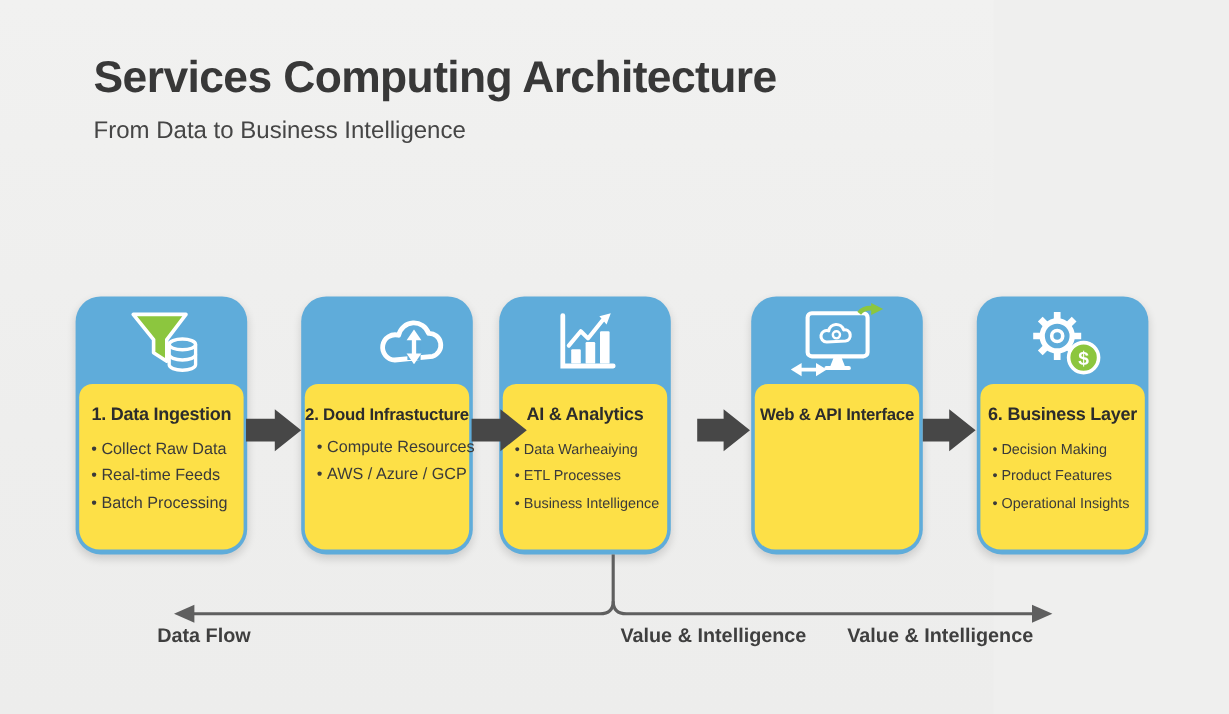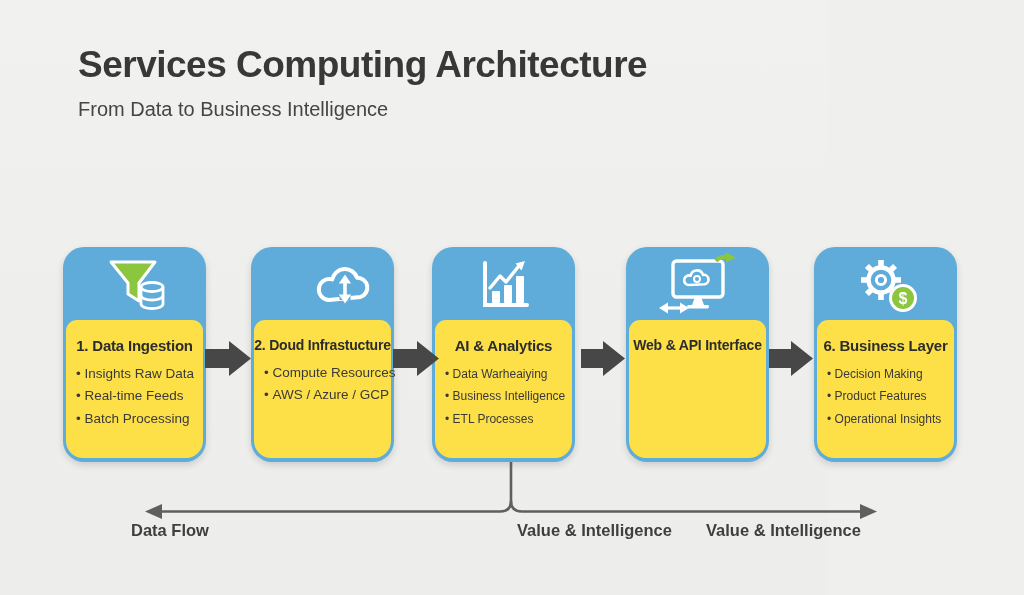--- a/index.html
+++ b/index.html
@@ -36,21 +36,21 @@
     position: absolute;
     top: 247px;
     width: 143px;
     height: 215px;
     background: #5facda;
     border-radius: 21px;
     box-shadow: 0 3px 7px rgba(0,0,0,0.14);
   }
   .step-1 { left: 63px; }
   .step-2 { left: 251px; padding-left: 44px; }
-  .step-3 { left: 432px; }
+  .step-3 { left: 416px; }
   .step-4 { left: 626px; }
   .step-5 { left: 814px; }
 
   .step-iconwrap {
     height: 73px;
     display: flex;
     align-items: center;
     justify-content: center;
   }
   .step-body {
@@ -119,21 +119,21 @@
         <path d="M15 8 H59 L43 29 V47 L32 40 V29 Z" fill="#8cc63e" stroke="#fff" stroke-width="3" stroke-linejoin="round"></path>
         <rect x="45" y="33" width="22" height="17" fill="#5facda"></rect>
         <ellipse cx="56" cy="33" rx="11" ry="4.5" fill="#5facda" stroke="#fff" stroke-width="2.8"></ellipse>
         <path d="M45 33 V50 a11 4.5 0 0 0 22 0 V33" fill="none" stroke="#fff" stroke-width="2.8"></path>
         <path d="M45 41.5 a11 4.5 0 0 0 22 0" fill="none" stroke="#fff" stroke-width="2.8"></path>
       </svg>
     </div>
     <div class="step-body">
       <h2 class="step-title">1. Data Ingestion</h2>
       <ul class="step-list">
-        <li>Insights Raw Data</li>
+        <li>Collect Raw Data</li>
         <li>Real-time Feeds</li>
         <li>Batch Processing</li>
       </ul>
     </div>
   </section>
 
   <section class="step step-2">
     <div class="step-iconwrap">
       <svg width="78" height="60" viewBox="0 0 78 60">
         <path d="M23 46 a10.5 10.5 0 1 1 3.2-20.6 a13 13 0 0 1 25-1.6 a9.8 9.8 0 0 1 3.4 19.1 Z" fill="none" stroke="#fff" stroke-width="4" stroke-linecap="round" stroke-linejoin="round"></path>
@@ -160,22 +160,22 @@
         <rect x="36" y="31" width="8" height="18" fill="#fff" rx="1"></rect>
         <rect x="48" y="22" width="8" height="27" fill="#fff" rx="1"></rect>
         <polyline points="22,34 32,22 38,28 50,13" fill="none" stroke="#fff" stroke-width="3.4" stroke-linecap="round" stroke-linejoin="round"></polyline>
         <polygon points="57,7 47.5,9.5 53.5,16.5" fill="#fff"></polygon>
       </svg>
     </div>
     <div class="step-body">
       <h2 class="step-title">AI &amp; Analytics</h2>
       <ul class="step-list">
         <li>Data Warheaiying</li>
+        <li>ETL Processes</li>
         <li>Business Intelligence</li>
-        <li>ETL Processes</li>
       </ul>
     </div>
   </section>
 
   <section class="step step-4">
     <div class="step-iconwrap">
       <svg width="86" height="64" viewBox="0 0 86 64">
         <rect x="18" y="9" width="50" height="36" rx="3.5" fill="none" stroke="#fff" stroke-width="3.4"></rect>
         <path d="M34 33 a4.8 4.8 0 1 1 1.6-9.3 a6.4 6.4 0 0 1 12.4-0.8 a4.6 4.6 0 0 1 1.6 9.3 Z" fill="none" stroke="#fff" stroke-width="2.6" stroke-linejoin="round"></path>
         <circle cx="42" cy="27" r="3" fill="none" stroke="#fff" stroke-width="2"></circle>

